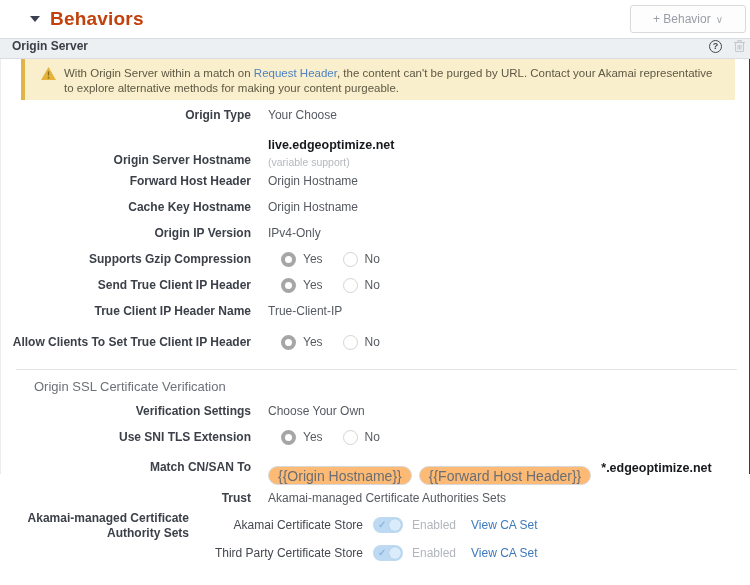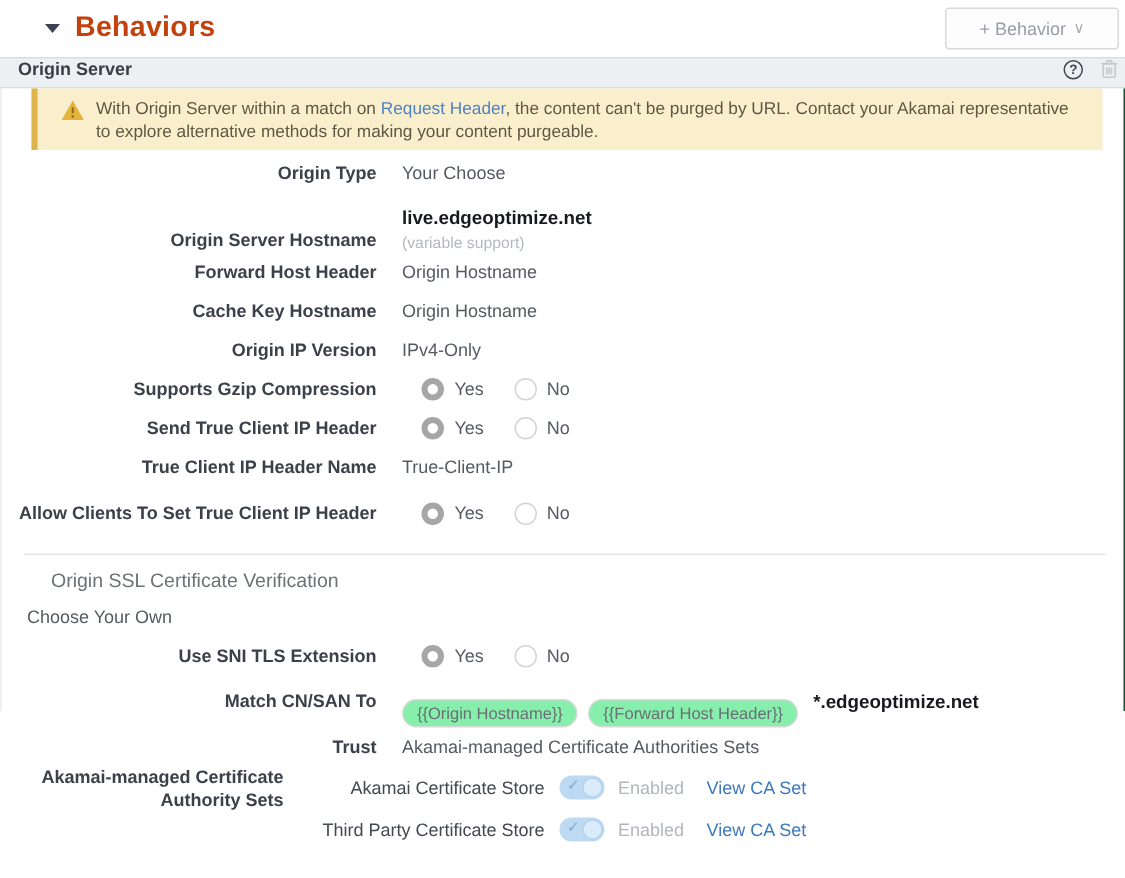--- a/index.html
+++ b/index.html
@@ -76,22 +76,22 @@
   }
   .radio.selected { border:4.5px solid #a6a6a6; }
   .radio-option-label { font-size:12px; color:#565a61; margin-left:7px; }
   .radio-gap { width:20px; }
 
   .divider { border-top:1px solid #e4e4e4; margin:9px 12px 0 15px; height:0; }
   .section-heading { margin:9px 0 4px 33px; font-size:13px; color:#6d7178; }
 
   .chip {
     display:inline-flex; align-items:center; height:19px; padding:0 9px; margin-right:7px;
-    border:1px solid #d8d8d8; border-radius:10px; background:#86efac;
-    font-size:11px; color:#6a6e75;margin-top:16px;
+    border:1px solid #d8d8d8; border-radius:10px; background:#fdba74;
+    font-size:14px; color:#6a6e75;margin-top:16px;
   }
   .cn-literal { font-size:12.5px; font-weight:bold; color:#17191d; margin-left:3px; }
 
   
   .row-nested { align-items:flex-start; min-height:56px; }
   .row-nested .row-label { width:188px; }
   .nested-rows { margin-left:10px; }
   .nested-row { display:flex; align-items:center; height:28px;margin-left:12px; }
   .nested-label { width:152px; text-align:right; font-size:12px; color:#44484f; flex:0 0 auto; }
   .toggle {
@@ -218,20 +218,21 @@
         <span class="radio-gap"></span>
         <span class="radio"></span>
         <span class="radio-option-label">No</span>
       </div>
     </div>
 
     <div class="divider"></div>
     <div class="section-heading">Origin SSL Certificate Verification</div>
 
     <div class="row">
+      <div class="row-label">Verification Settings</div>
       <div class="row-value">Choose Your Own</div>
     </div>
 
     <div class="row">
       <div class="row-label">Use SNI TLS Extension</div>
       <div class="radio-group">
         <span class="radio selected"></span>
         <span class="radio-option-label">Yes</span>
         <span class="radio-gap"></span>
         <span class="radio"></span>

